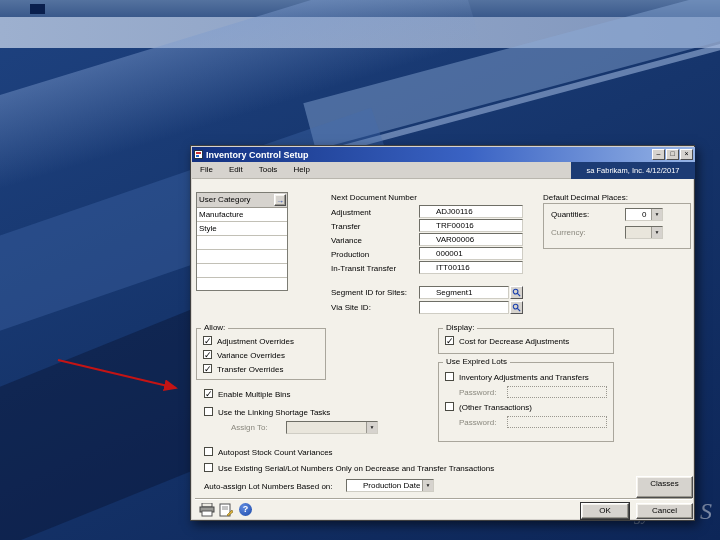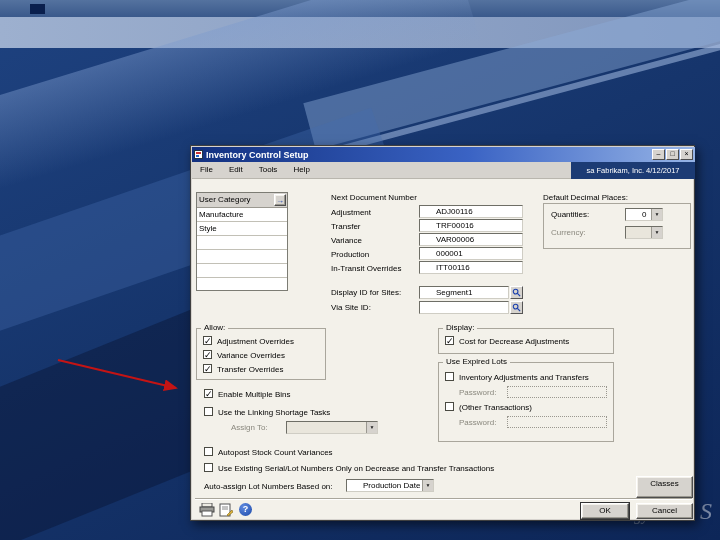--- a/index.html
+++ b/index.html
@@ -135,37 +135,37 @@
 
     <span class="lbl" style="left:140px;top:76px">Transfer</span>
     <div class="field" style="left:228px;top:73px;width:104px">TRF00016</div>
 
     <span class="lbl" style="left:140px;top:90px">Variance</span>
     <div class="field" style="left:228px;top:87px;width:104px">VAR00006</div>
 
     <span class="lbl" style="left:140px;top:104px">Production</span>
     <div class="field" style="left:228px;top:101px;width:104px">000001</div>
 
-    <span class="lbl" style="left:140px;top:118px">In-Transit Overrides</span>
+    <span class="lbl" style="left:140px;top:118px">In-Transit Transfer</span>
     <div class="field" style="left:228px;top:115px;width:104px">ITT00116</div>
 
     <span class="lbl" style="left:352px;top:47px">Default Decimal Places:</span>
     <div class="group" style="left:352px;top:57px;width:148px;height:46px"></div>
     <span class="lbl" style="left:360px;top:64px">Quantities:</span>
     <div class="field" style="left:434px;top:62px;width:38px">
       <span>0</span>
       <span class="dd">▼</span>
     </div>
     <span class="lbl dim" style="left:360px;top:82px">Currency:</span>
     <div class="field disabled" style="left:434px;top:80px;width:38px">
       <span></span>
       <span class="dd">▼</span>
     </div>
 
-    <span class="lbl" style="left:140px;top:142px">Display ID for Sites:</span>
+    <span class="lbl" style="left:140px;top:142px">Segment ID for Sites:</span>
     <div class="field" style="left:228px;top:140px;width:90px">Segment1</div>
     <span class="lookup" style="left:319px;top:140px">
       <svg width="9" height="9" viewBox="0 0 10 10">
           <circle cx="4" cy="4" r="2.6" fill="none" stroke="#1a3fae" stroke-width="1.2"></circle>
           <line x1="6" y1="6" x2="9" y2="9" stroke="#1a3fae" stroke-width="1.4"></line>
         </svg>
     </span>
 
     <span class="lbl" style="left:140px;top:157px">Via Site ID:</span>
     <div class="field" style="left:228px;top:155px;width:90px"></div>

